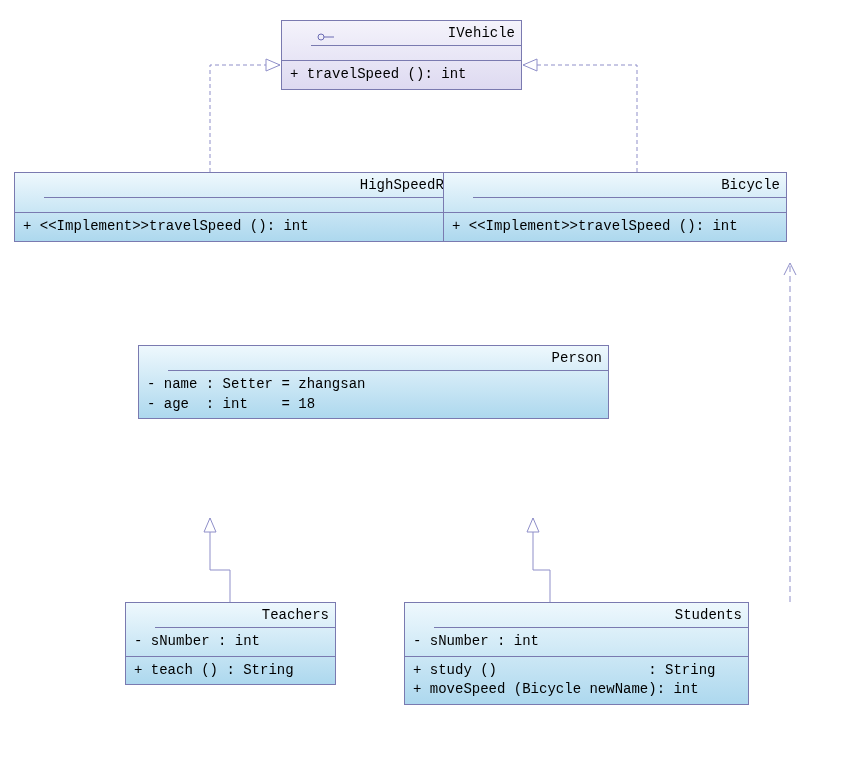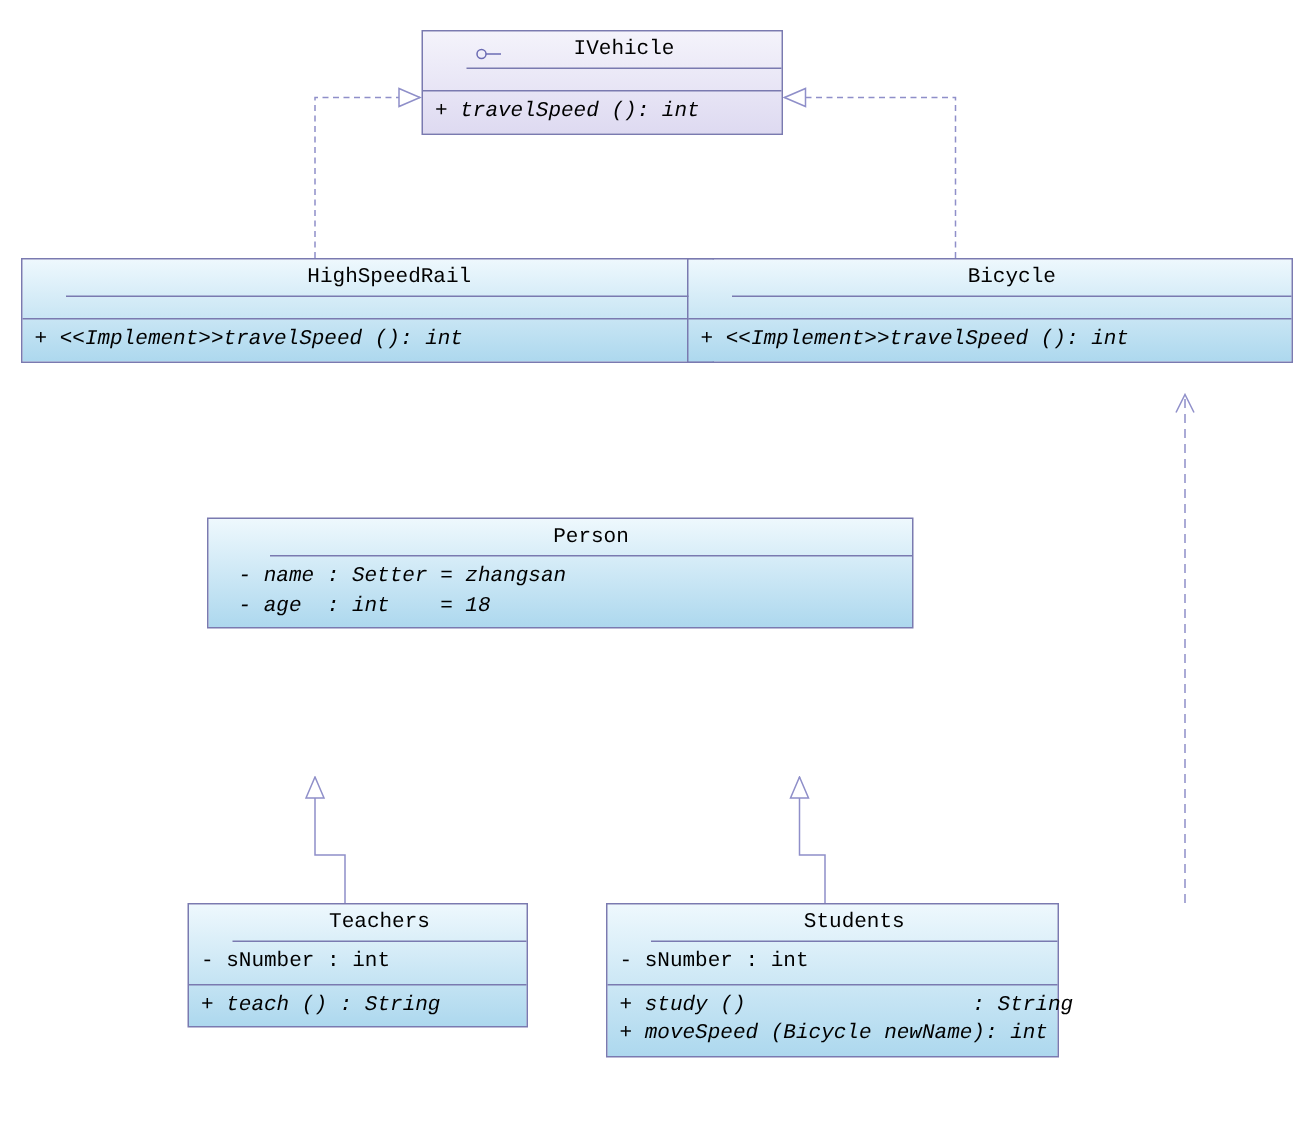--- a/index.html
+++ b/index.html
@@ -22,31 +22,31 @@
     border: 1px solid #7a7ab0;
     box-sizing: border-box;
   }
   .classbox.interface {
     background: linear-gradient(to bottom, #f4f3fb, #dedaf1);
   }
   .classbox.blue {
     background: linear-gradient(to bottom, #eef8fd, #add8ee);
   }
   .title {
-    text-align: center;
+    text-align: right;
     padding: 4px 6px;
     border-bottom: 1px solid #7a7ab0;
     position: relative;
     margin-left: 29px;
   }
   .section {
     padding: 4px 8px;
     border-bottom: 1px solid #7a7ab0;
   }
-  .section:last-child { border-bottom: none; font-style: italic; }
+  .section:last-child { border-bottom: none; }
   .section.empty {
     min-height: 10px;
     padding: 2px;
   }
   .row {
     white-space: pre;
     line-height: 1.4;
   }
   .lollipop {
     position: absolute;
@@ -109,53 +109,53 @@
   <div class="classbox blue" style="left:14px; top:172px; width:462px;">
     <div class="title">
       <span>HighSpeedRail</span>
     </div>
     <div class="section empty"></div>
     <div class="section">
       <div class="row">+ &lt;&lt;Implement&gt;&gt;travelSpeed (): int</div>
     </div>
   </div>
 
-  <div class="classbox blue" style="left:458px; top:172px; width:404px;">
+  <div class="classbox blue" style="left:443px; top:172px; width:344px;">
     <div class="title">
       <span>Bicycle</span>
     </div>
     <div class="section empty"></div>
     <div class="section">
       <div class="row">+ &lt;&lt;Implement&gt;&gt;travelSpeed (): int</div>
     </div>
   </div>
 
-  <div class="classbox blue" style="left:138px; top:345px; width:471px;padding-left:12px;">
+  <div class="classbox blue" style="left:138px; top:345px; width:471px;">
     <div class="title">
       <span>Person</span>
     </div>
     <div class="section">
       <div class="row">- name : Setter = zhangsan</div>
       <div class="row">- age  : int    = 18</div>
     </div>
   </div>
 
-  <div class="classbox blue" style="left:125px; top:602px; width:227px;">
+  <div class="classbox blue" style="left:125px; top:602px; width:211px;">
     <div class="title">
       <span>Teachers</span>
     </div>
     <div class="section">
       <div class="row">- sNumber : int</div>
     </div>
     <div class="section">
       <div class="row">+ teach () : String</div>
     </div>
   </div>
 
-  <div class="classbox blue" style="left:404px; top:602px; width:302px;">
+  <div class="classbox blue" style="left:404px; top:602px; width:345px;">
     <div class="title">
       <span>Students</span>
     </div>
     <div class="section">
       <div class="row">- sNumber : int</div>
     </div>
     <div class="section">
       <div class="row">+ study ()                  : String</div>
       <div class="row">+ moveSpeed (Bicycle newName): int</div>
     </div>

